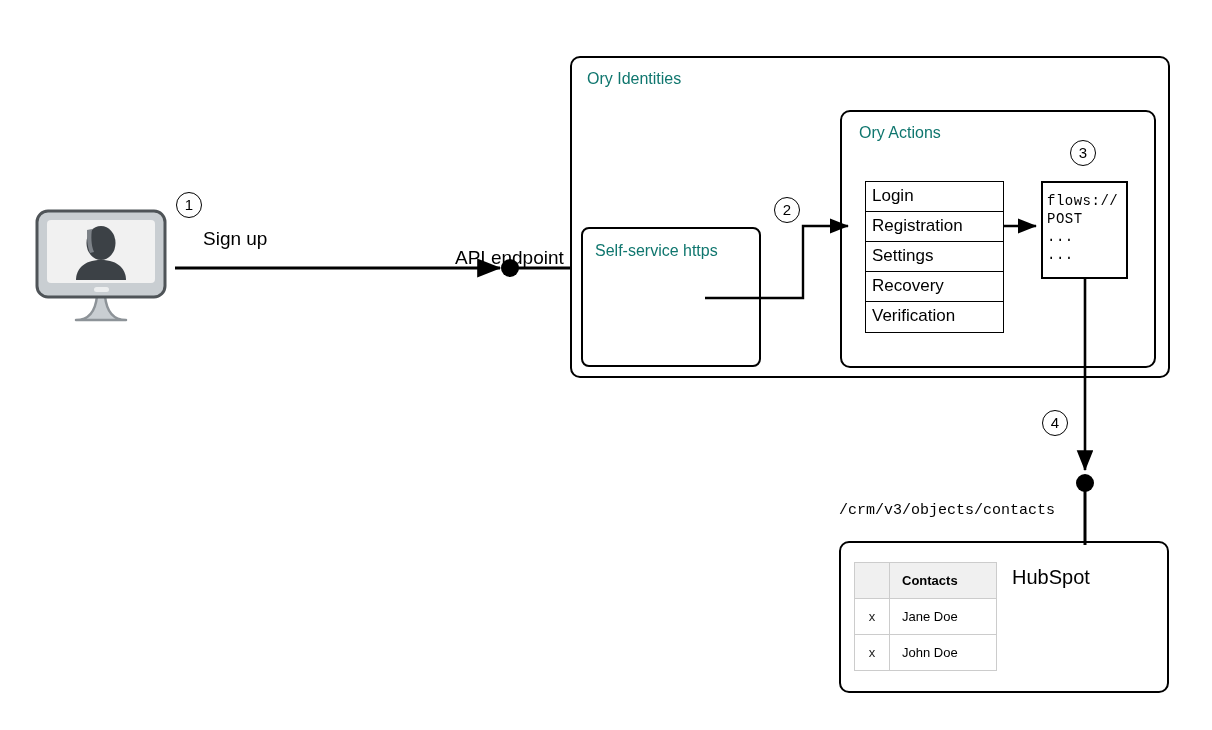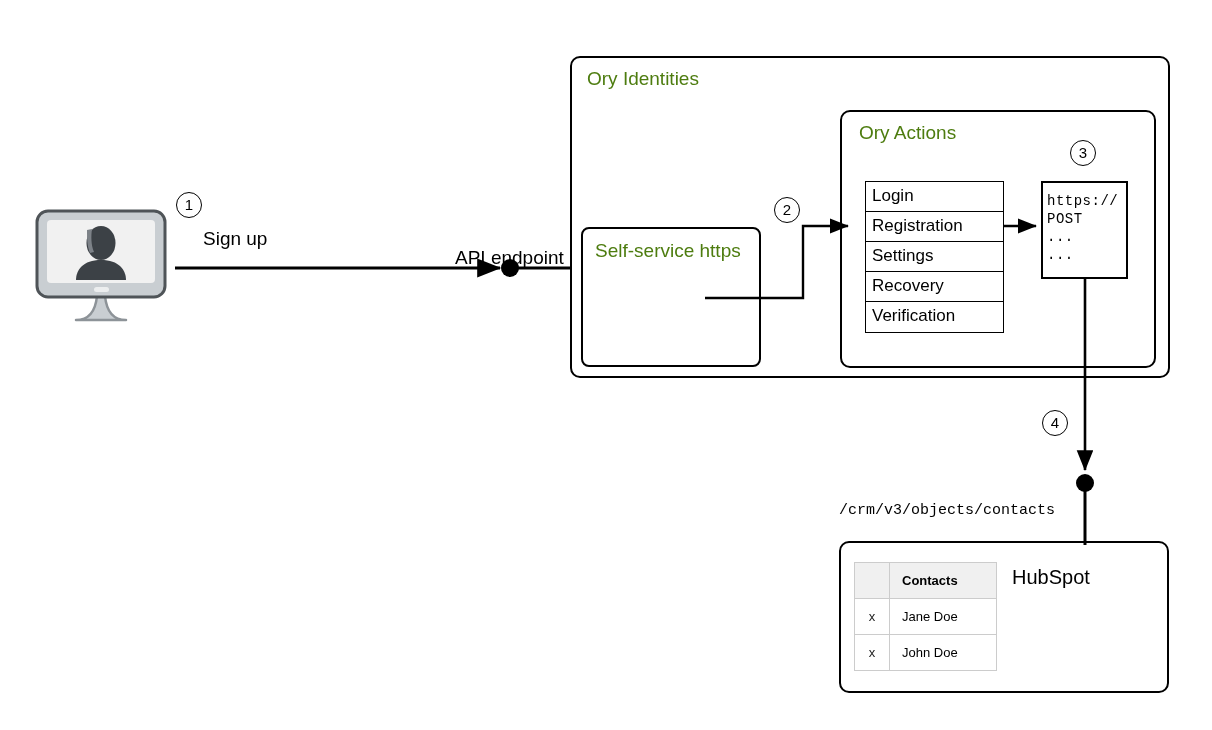--- a/index.html
+++ b/index.html
@@ -23,23 +23,23 @@
   
   .box {
     position: absolute;
     border: 2px solid #000000;
     border-radius: 10px;
     background: transparent;
     box-sizing: border-box;
   }
   .box-title {
     position: absolute;
-    font-size: 19px;
+    font-size: 16px;
     line-height: 22px;
-    color: #4d7c0f;
+    color: #0f766e;
     white-space: nowrap;
   }
 
   
   .rect {
     position: absolute;
     border: 2px solid #000000;
     background: #ffffff;
     box-sizing: border-box;
   }
@@ -208,21 +208,21 @@
 
   <div class="flow-list" style="left:855px; top:181px; width:139px;">
     <div class="flow-item">Login</div>
     <div class="flow-item">Registration</div>
     <div class="flow-item">Settings</div>
     <div class="flow-item">Recovery</div>
     <div class="flow-item">Verification</div>
   </div>
 
   <div class="rect" style="left:1041px; top:181px; width:87px; height:98px;"></div>
-  <div class="code-text" style="left:1047px; top:192px;">https://</div>
+  <div class="code-text" style="left:1047px; top:192px;">flows://</div>
   <div class="code-text" style="left:1047px; top:210px;">POST</div>
   <div class="code-text" style="left:1047px; top:228px;">...</div>
   <div class="code-text" style="left:1047px; top:246px;">...</div>
 
   <div class="box" style="left:839px; top:541px; width:330px; height:152px;"></div>
   <div class="label-lg" style="left:1012px; top:566px; font-size:20px;">HubSpot</div>
 
   <table class="hs-table" style="left:854px; top:562px;">
     <thead>
       <tr class="hs-head">

